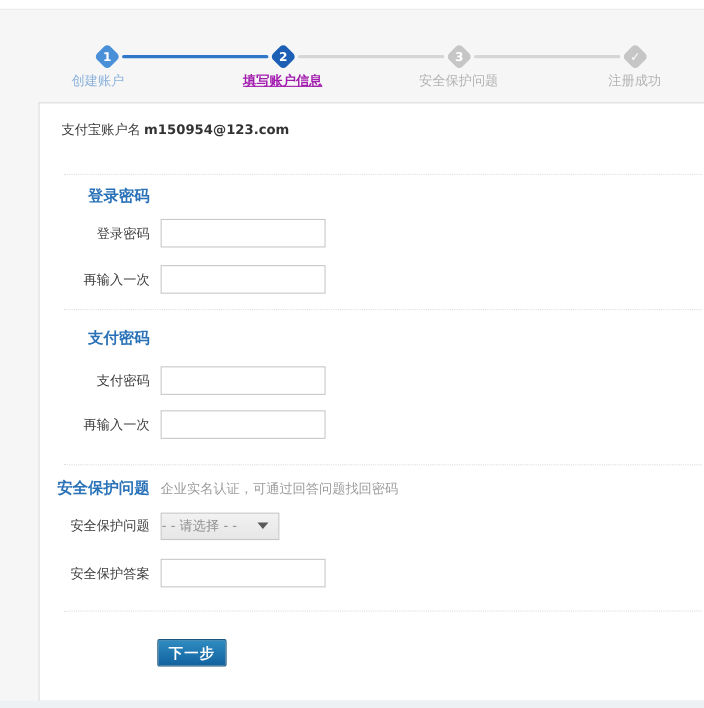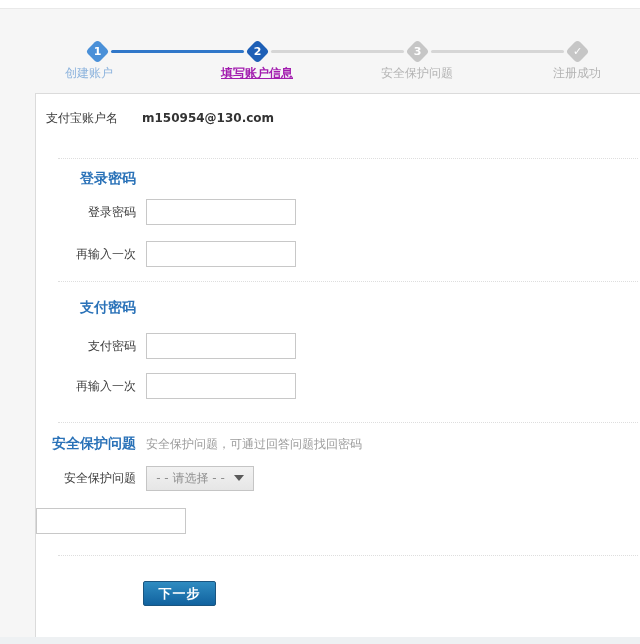--- a/index.html
+++ b/index.html
@@ -42,21 +42,21 @@
 
   
   .panel{
     position:absolute;left:35px;top:93px;width:612px;height:543px;
     background:#ffffff;border:1px solid #dbdbdb;border-right:none;
   }
   .divider{position:absolute;left:22px;right:10px;height:0;border-top:1px dotted #dedede;}
   .dv1{top:64px;} .dv2{top:187px;} .dv3{top:328px;} .dv4{top:461px;}
 
   .account-row{position:absolute;top:16px;left:0;right:0;display:flex;align-items:baseline;}
-  .acc-label{width:92px;text-align:center;margin-right:14px;color:#3c3c3c;}
+  .acc-label{width:92px;text-align:right;margin-right:3px;color:#3c3c3c;}
   .acc-value{font-weight:bold;color:#333333;}
 
   .sec-header{position:absolute;left:0;right:0;display:flex;align-items:baseline;}
   .sh1{top:76px;} .sh2{top:205px;} .sh3{top:341px;}
   .sec-title{width:100px;text-align:right;margin-right:10px;color:#2a72b8;font-weight:bold;font-size:14px;white-space:nowrap;}
   .sec-desc{color:#9b9b9b;font-size:12px;}
 
   .field{position:absolute;left:0;right:0;display:flex;align-items:center;height:26px;}
   .ff1{top:105px;} .ff2{top:147px;}
   .fp1{top:239px;} .fp2{top:279px;}
@@ -64,28 +64,28 @@
   .f-label{width:100px;text-align:right;margin-right:10px;color:#3c3c3c;}
   .f-input{
     width:140px;height:24px;border:1px solid #c8c8c8;background:#ffffff;
     font-size:12px;padding:0 4px;box-sizing:content-box;outline:none;
   }
   .dropdown{
     position:relative;width:106px;height:23px;border:1px solid #c5c5c5;
     background:linear-gradient(#f2f2f2,#e6e6e6);
     display:flex;align-items:center;cursor:pointer;
   }
-  .dd-text{flex:1;text-align:center;color:#8f8f8f;font-size:12px;}
+  .dd-text{flex:1;text-align:left;color:#8f8f8f;font-size:12px;}
   .dd-arrow{
     width:0;height:0;margin-right:9px;
     border-left:5px solid transparent;border-right:5px solid transparent;
     border-top:6px solid #5a5a5a;
   }
   .next-btn{
-    position:absolute;top:487px;left:107px;width:73px;height:25px;
+    position:absolute;top:487px;left:107px;width:63px;height:25px;
     background:linear-gradient(#2f8cc1,#11629f);
     border:1px solid #1a5580;border-radius:2px;
     color:#ffffff;font-weight:bold;font-size:13px;letter-spacing:1px;
     cursor:pointer;font-family:Liberation Sans, sans-serif;
   }
 </style>
 </head>
 <body>
 
 <div class="top-strip"></div>
@@ -111,21 +111,21 @@
   <div class="step-label l1">创建账户</div>
   <div class="step-label l2">填写账户信息</div>
   <div class="step-label l3">安全保护问题</div>
   <div class="step-label l4">注册成功</div>
 </div>
 
 <div class="panel">
 
   <div class="account-row">
     <span class="acc-label">支付宝账户名</span>
-    <span class="acc-value">m150954@130.com</span>
+    <span class="acc-value">m150954@123.com</span>
   </div>
 
   <div class="divider dv1"></div>
 
   <div class="sec-header sh1">
     <span class="sec-title">登录密码</span>
   </div>
 
   <div class="field ff1">
     <label class="f-label">登录密码</label>
@@ -150,32 +150,33 @@
 
   <div class="field fp2">
     <label class="f-label">再输入一次</label>
     <input class="f-input" type="password" style="">
   </div>
 
   <div class="divider dv3"></div>
 
   <div class="sec-header sh3">
     <span class="sec-title">安全保护问题</span>
-    <span class="sec-desc">安全保护问题，可通过回答问题找回密码</span>
+    <span class="sec-desc">企业实名认证，可通过回答问题找回密码</span>
   </div>
 
   <div class="field fq">
     <label class="f-label">安全保护问题</label>
     <div class="dropdown">
       <span class="dd-text">- - 请选择 - -</span>
       <span class="dd-arrow"></span>
     </div>
   </div>
 
   <div class="field fa">
+    <label class="f-label">安全保护答案</label>
     <input class="f-input" type="text" style="">
   </div>
 
   <div class="divider dv4"></div>
 
   <button class="next-btn">下一步</button>
 
 </div>
 
 <div class="bottom-strip"></div>

